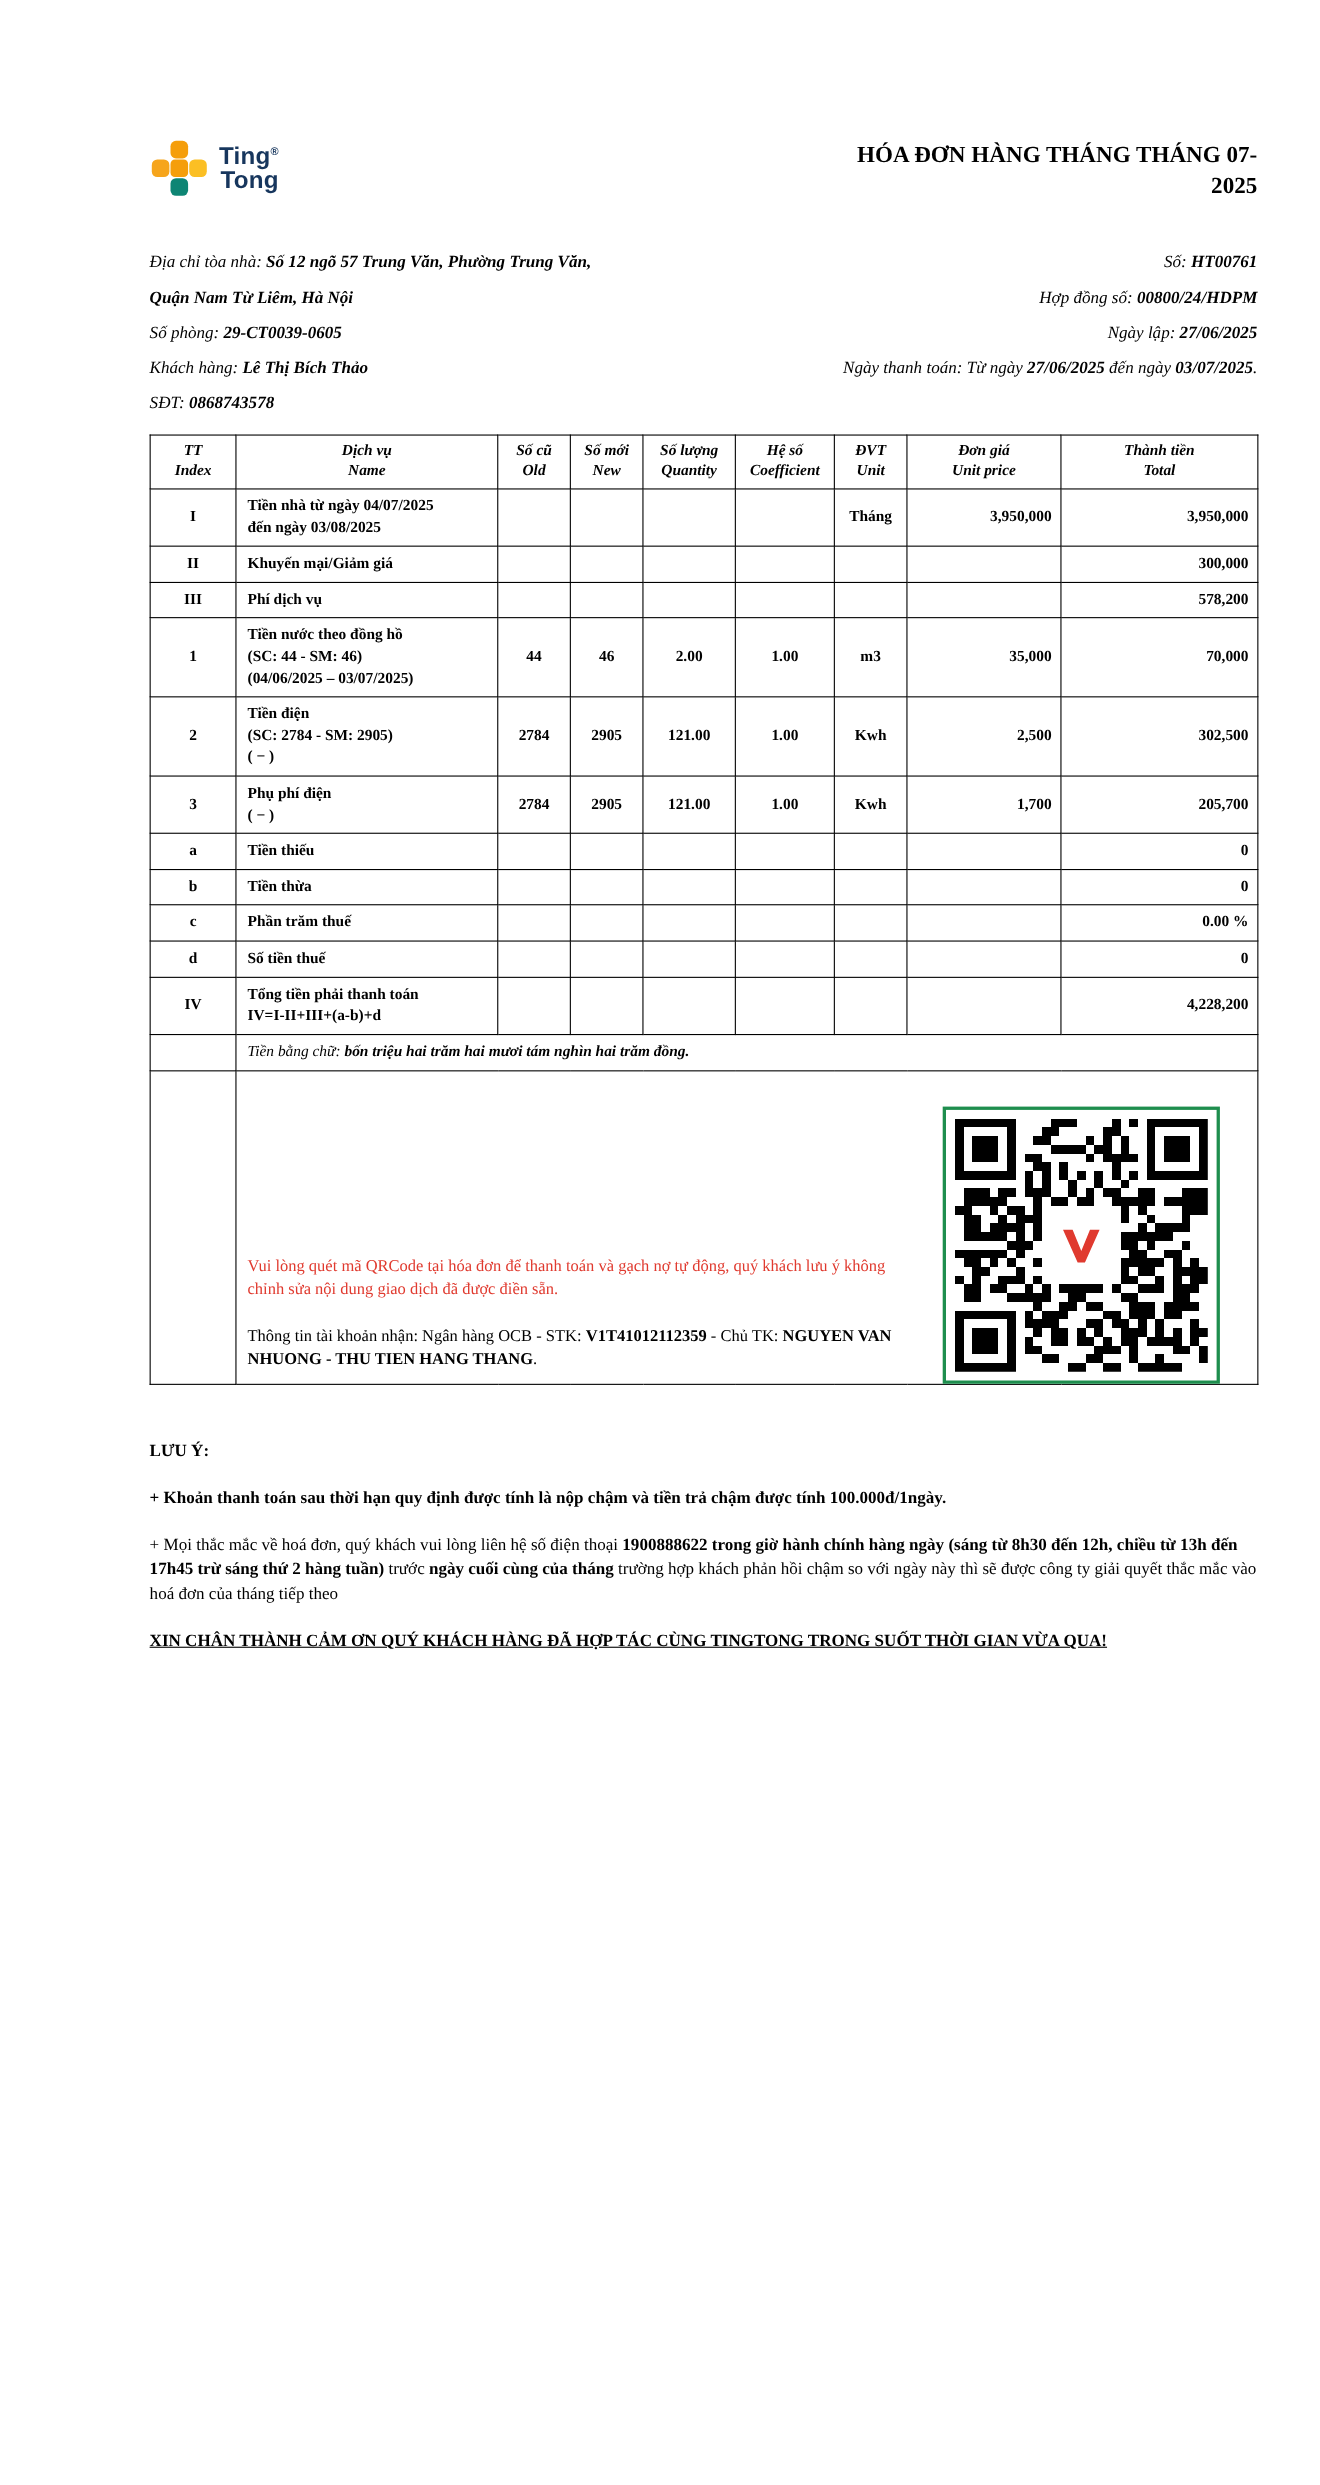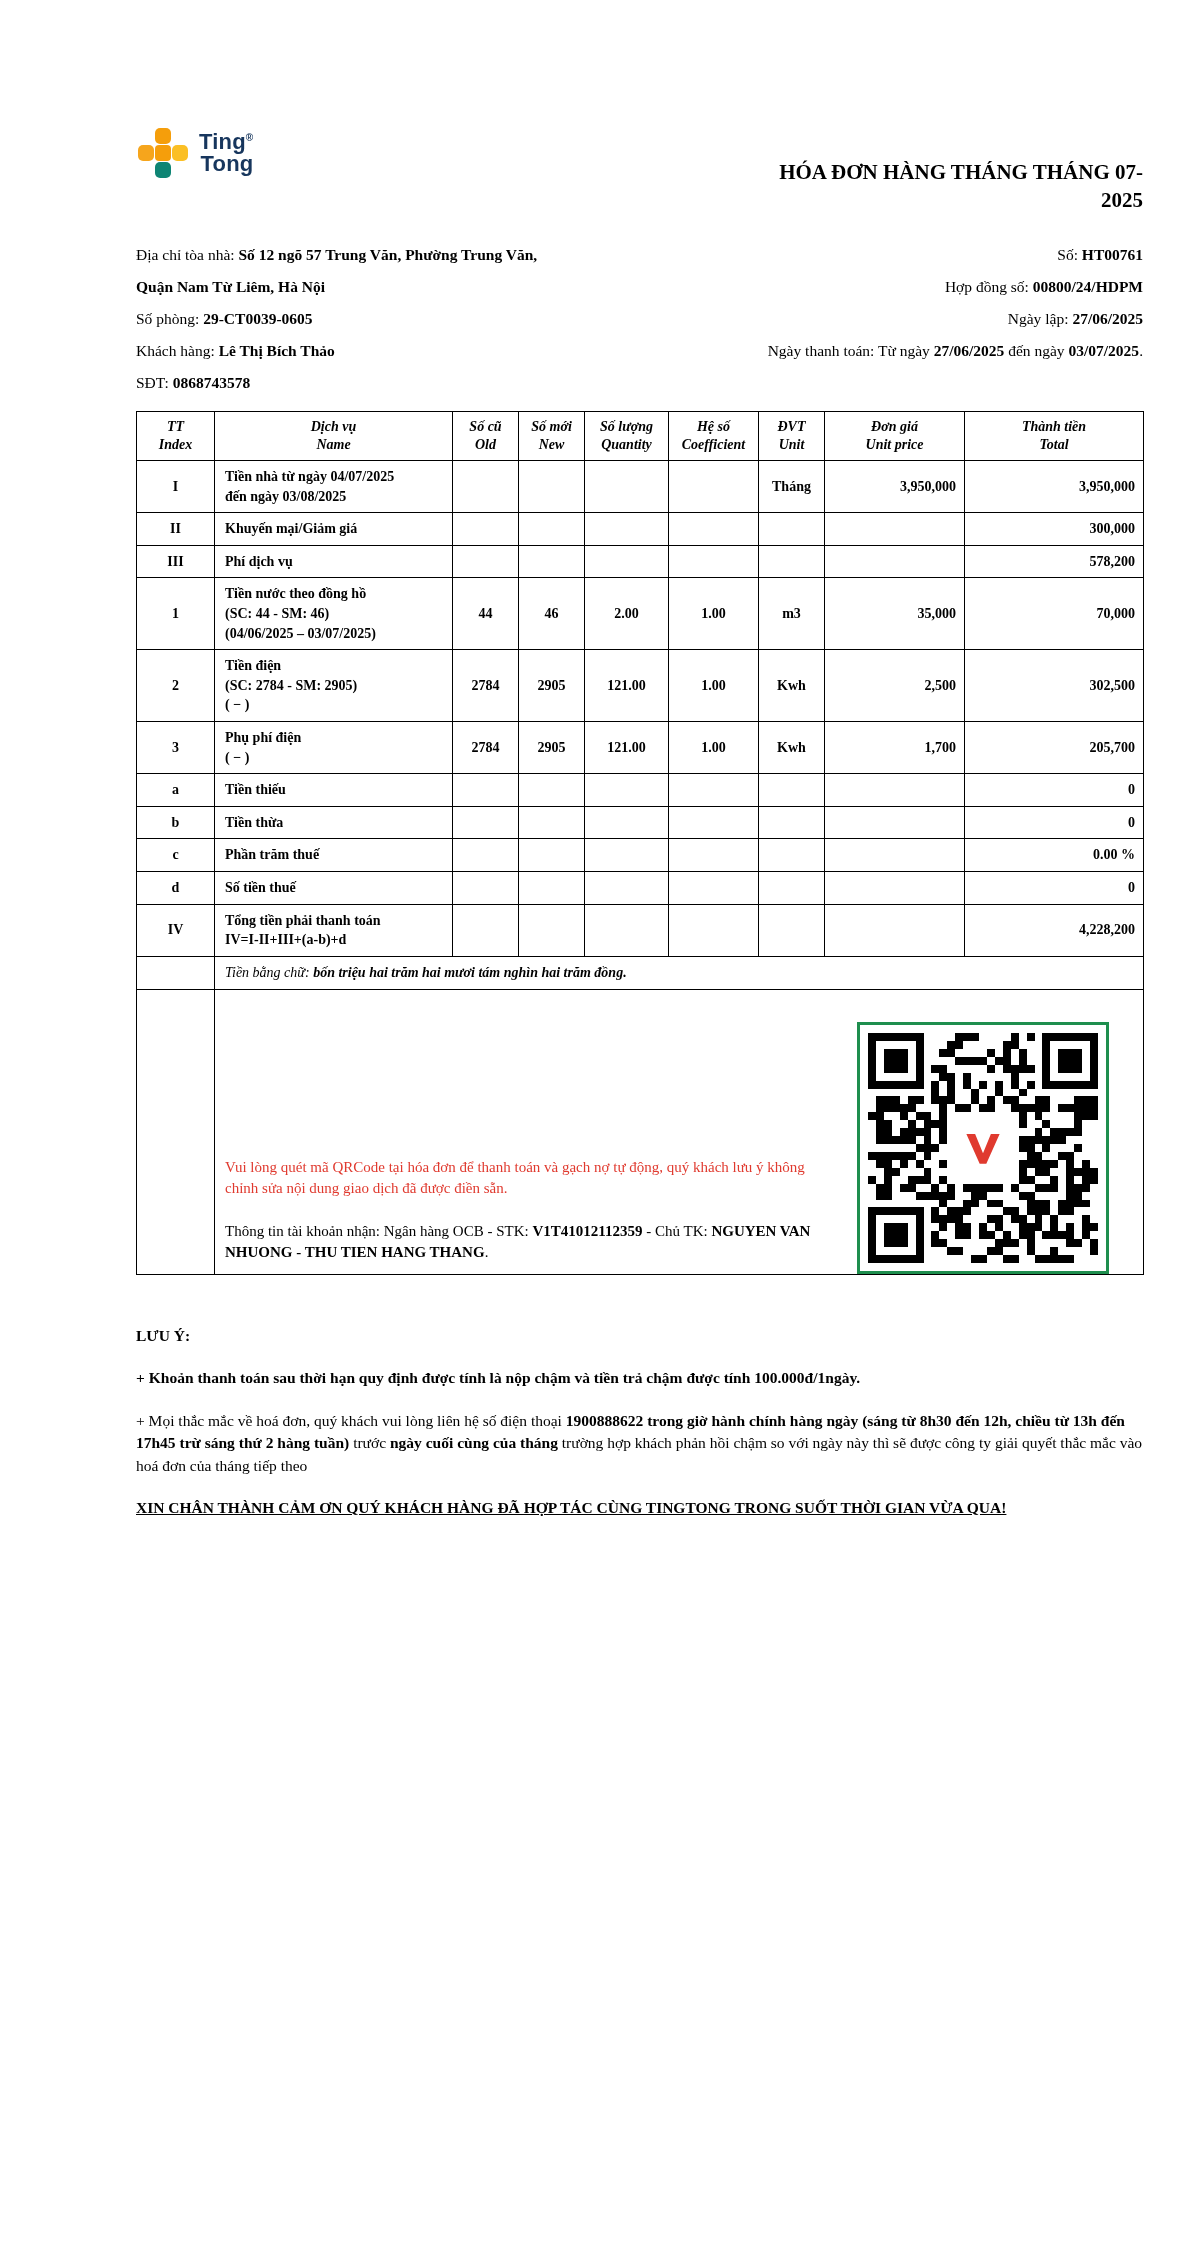--- a/index.html
+++ b/index.html
@@ -17,25 +17,25 @@
   .logo-icon { width:54px; height:54px; display:block; }
   .logo-text {
     font-family:"Liberation Sans", sans-serif;
     font-weight:bold; font-size:22px; line-height:1.02;
     color:var(--brand-navy);
     letter-spacing:0.2px;
   }
   .logo-text sup { font-size:10px; }
   .doc-title {
     width:400px; text-align:right;
-    font-weight:bold; font-size:21px; line-height:1.35;margin-top:32px;
+    font-weight:bold; font-size:21px; line-height:1.35;
   }
 
   
-  .info { display:flex; margin-top:24px; font-size:15.5px; }
+  .info { display:flex; margin-top:40px; font-size:15.5px;font-style:italic; }
   .info-left { flex:1; }
   .info-right { width:490px; text-align:right; }
   .info-line { line-height:32px; white-space:nowrap; }
 
   
   table { border-collapse:collapse; table-layout:fixed; width:100%; margin-top:12px; font-size:14px; }
   th, td { border:1px solid #000; vertical-align:middle; padding:6px 8px; }
   th { font-weight:bold; text-align:center; line-height:1.3; font-size:14px;font-style:italic; }
   td.c  { text-align:center; font-weight:bold; }
   td.r  { text-align:right;  font-weight:bold; }

